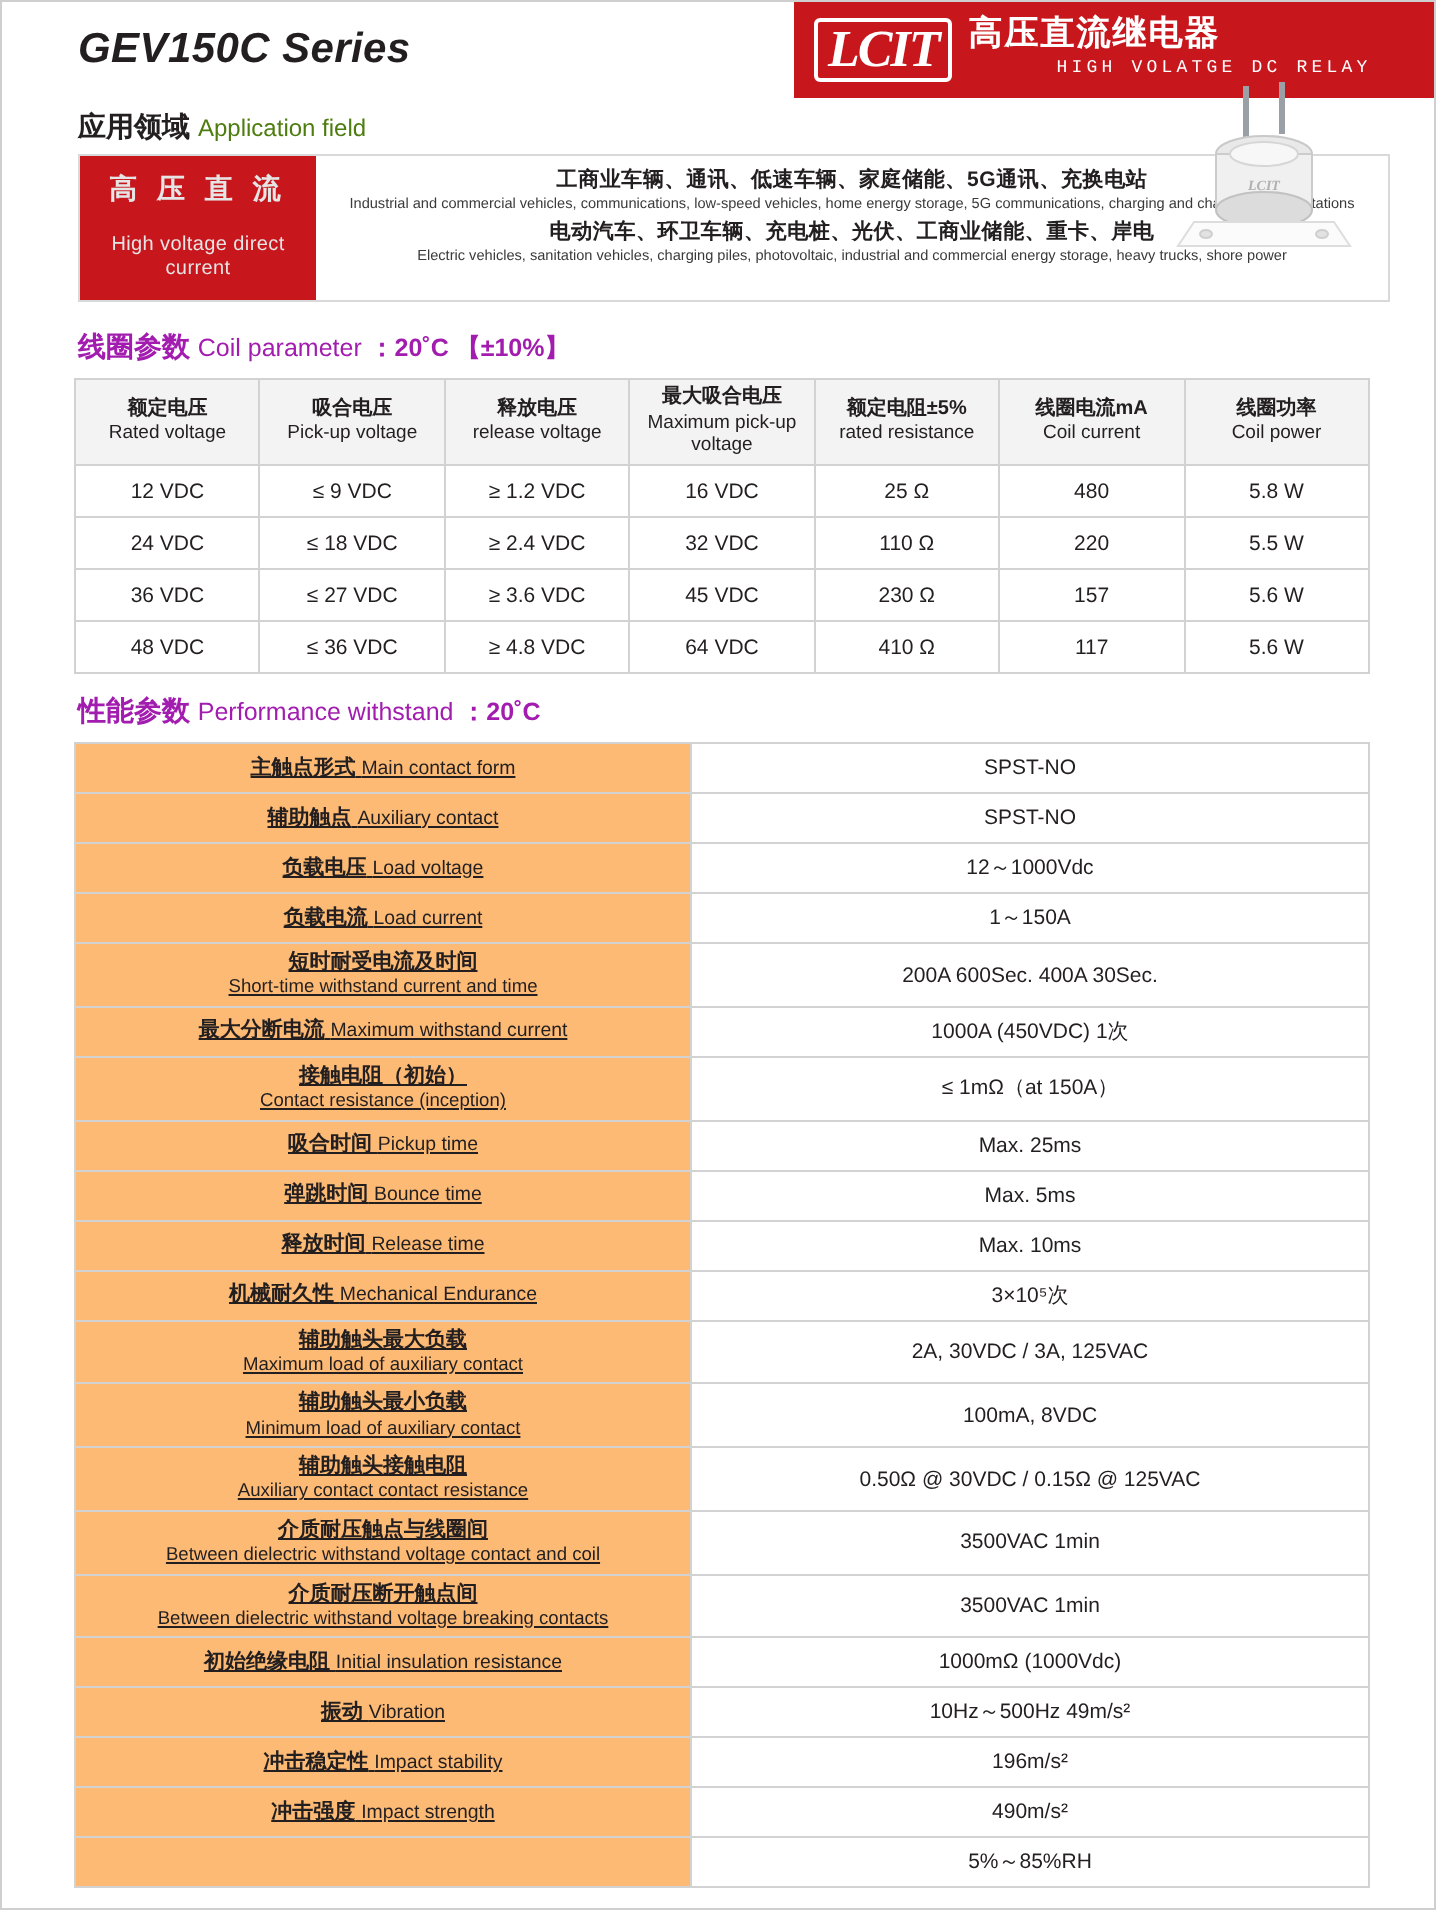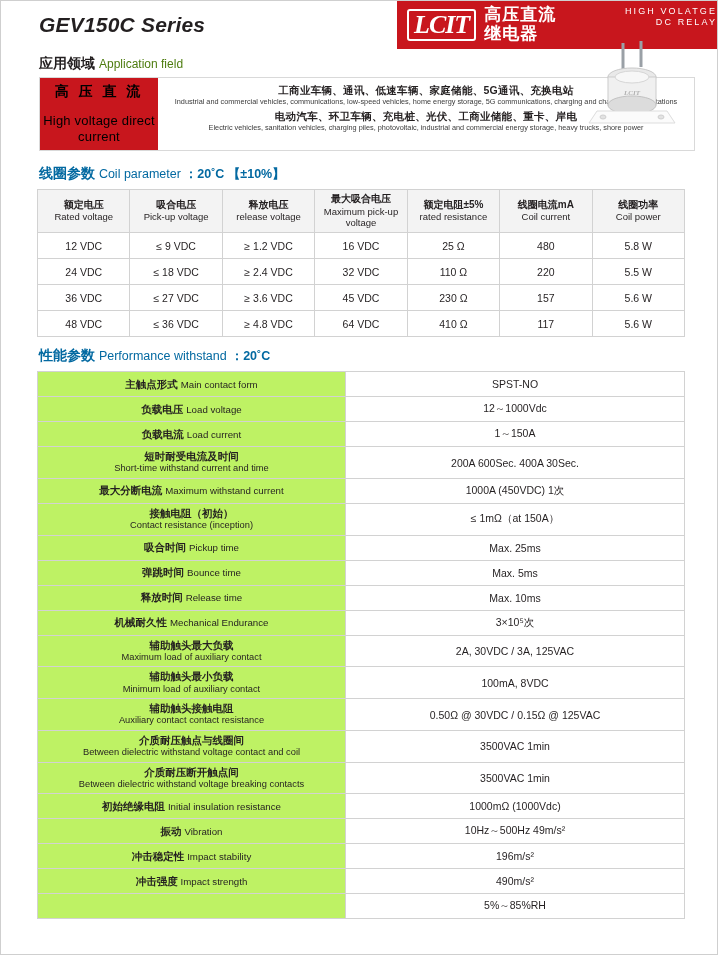--- a/index.html
+++ b/index.html
@@ -71,21 +71,21 @@
     letter-spacing: 1px;
     line-height: 1.1;
   }
   .brand-en {
     font-size: 9px;
     letter-spacing: 2.1px;
     line-height: 1.2;
     text-align: right;
     margin-left: 44px;
   }
-  .brand-text { display:flex; flex-direction:row; justify-content:center; }
+  .brand-text { display:flex; flex-direction:column; justify-content:center;font-family:Liberation Mono, monospace; }
 
   
   .app-wrap {
     position: relative;
     margin: 0;
     padding: 6px 22px 4px 38px;
   }
   .app-title {
     font-size: 14px;
     font-weight: bold;
@@ -100,30 +100,30 @@
   }
   .app-band {
     display: flex;
     border: 1px solid #d9d9d9;
     background: #ffffff;
     height: 74px;
   }
   .app-badge {
     width: 118px;
     background: #c8161d;
-    color: #000000;
+    color: #e5e5e5;
     display: flex;
     flex-direction: column;
     align-items: center;
     justify-content: center;
     text-align: center;
     line-height: 1.25;
   }
   .app-badge .cn { font-size: 14px; font-weight: bold; letter-spacing: 3px; }
-  .app-badge .en { font-size: 13px; margin-top: 13px; letter-spacing: .2px; }
+  .app-badge .en { font-size: 10px; margin-top: 13px; letter-spacing: .2px; }
   .app-lines {
     flex: 1;
     padding: 5px 8px 4px 8px;
     text-align: center;
   }
   .app-lines .cn {
     font-size: 10.5px;
     font-weight: bold;
     color: #231f20;
     letter-spacing: .3px;
@@ -143,21 +143,21 @@
     top: -12px;
     width: 112px;
     height: 98px;
   }
 
   
   .sec-title {
     padding: 10px 0 6px 38px;
     font-size: 14px;
     font-weight: bold;
-    color: #0369a1;
+    color: #a21caf;
   }
   .sec-title .en { font-weight: normal; font-size: 12.5px; }
   .sec-title .val { font-weight: bold; font-size: 12.5px; }
 
   
   table {
     border-collapse: collapse;
     width: 648px;
     margin-left: 36px;
     table-layout: fixed;
@@ -178,25 +178,26 @@
     line-height: 1.25;
     font-size: 10px;
   }
   #coil-table th .en { display:block; font-weight: normal; font-size: 9.5px; }
   #coil-table td { height: 26px; font-size: 10.5px; }
 
   
   #perf-table { width: 648px; }
   #perf-table td.lbl {
     width: 308px;
-    background: #bef264;
+    background: #fdba74;
     font-weight: bold;
     font-size: 10.5px;
     line-height: 1.25;
     padding: 3px 4px;
+    text-decoration: underline;
   }
   #perf-table td.lbl .en { font-weight: normal; font-size: 9.7px; }
   #perf-table td.lbl .en-block { display:block; font-weight: normal; font-size: 9.3px; }
   #perf-table td.val { font-size: 10.5px; }
   #perf-table tr { height: 25px; }
 </style>
 </head>
 <body>
 
 <div class="page">
@@ -311,20 +312,24 @@
     <span class="val">：20˚C</span>
   </div>
 
   <table id="perf-table">
     <tbody id="perf-body">
         <tr>
           <td class="lbl"><span>主触点形式</span> <span class="en">Main contact form</span></td>
           <td class="val">SPST-NO</td>
         </tr>
         <tr>
+          <td class="lbl"><span>辅助触点</span> <span class="en">Auxiliary contact</span></td>
+          <td class="val">SPST-NO</td>
+        </tr>
+        <tr>
           <td class="lbl"><span>负载电压</span> <span class="en">Load voltage</span></td>
           <td class="val">12～1000Vdc</td>
         </tr>
         <tr>
           <td class="lbl"><span>负载电流</span> <span class="en">Load current</span></td>
           <td class="val">1～150A</td>
         </tr>
         <tr>
           <td class="lbl"><span>短时耐受电流及时间</span><span class="en-block">Short-time withstand current and time</span></td>
           <td class="val">200A 600Sec.  400A 30Sec.</td>

